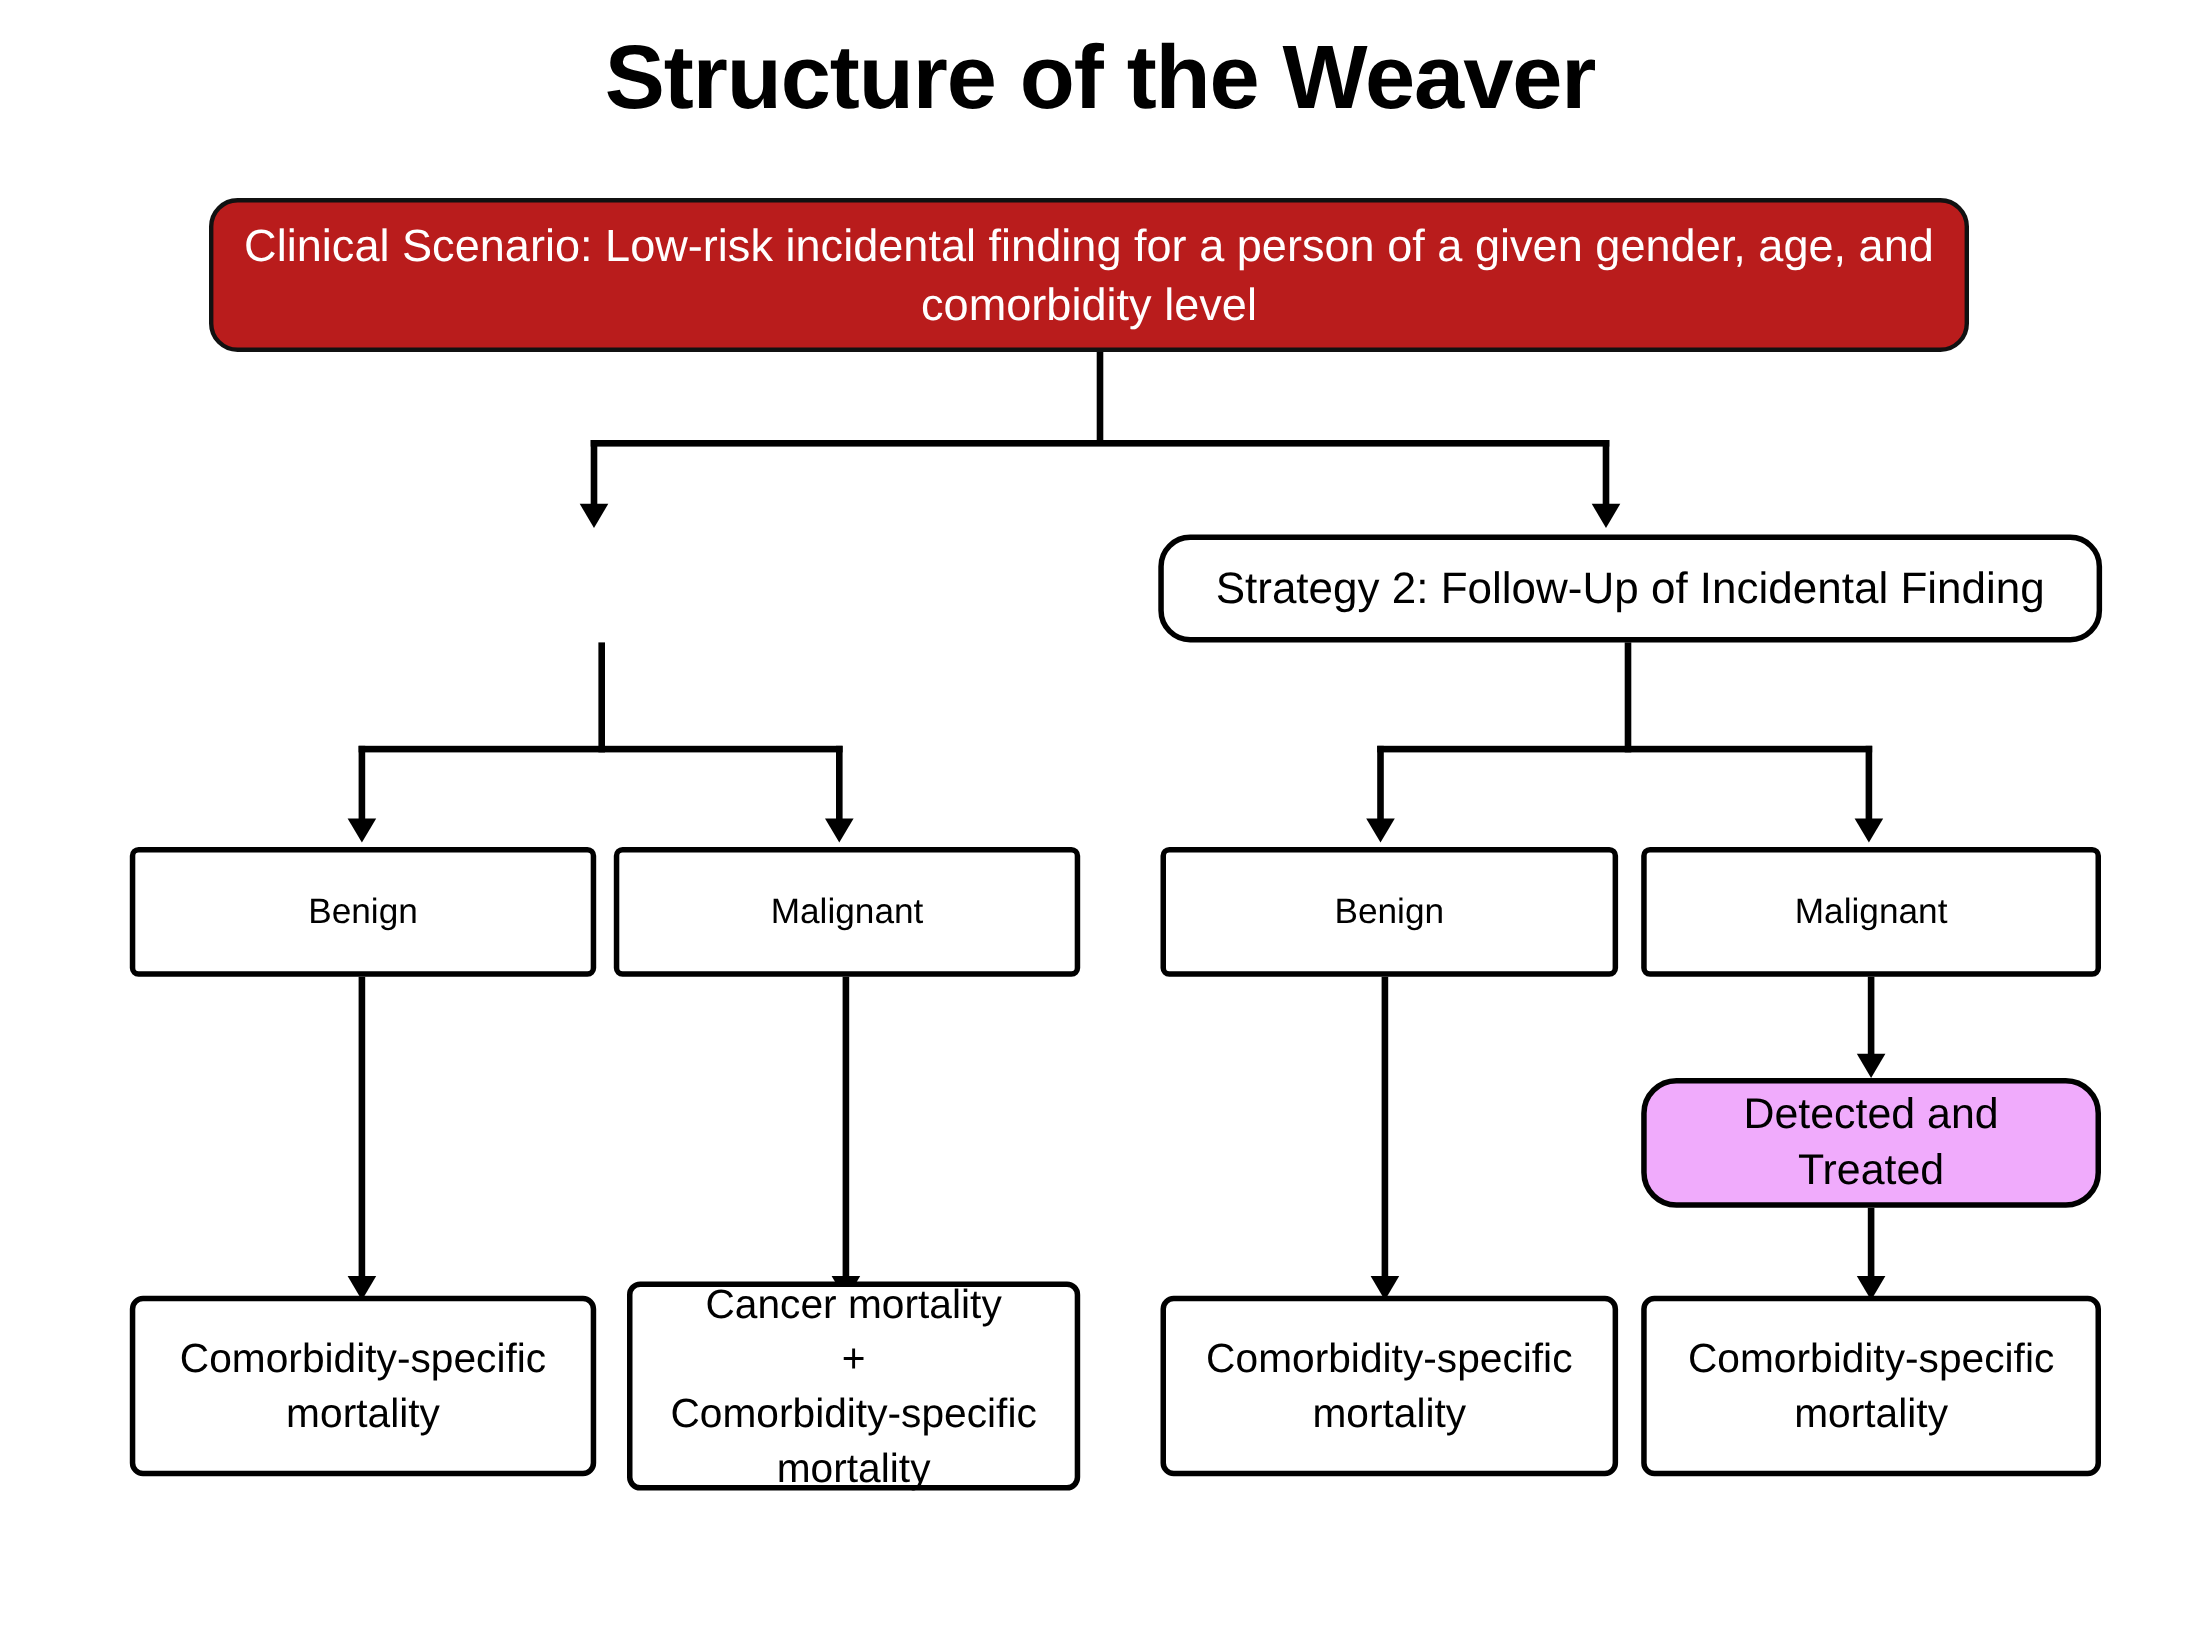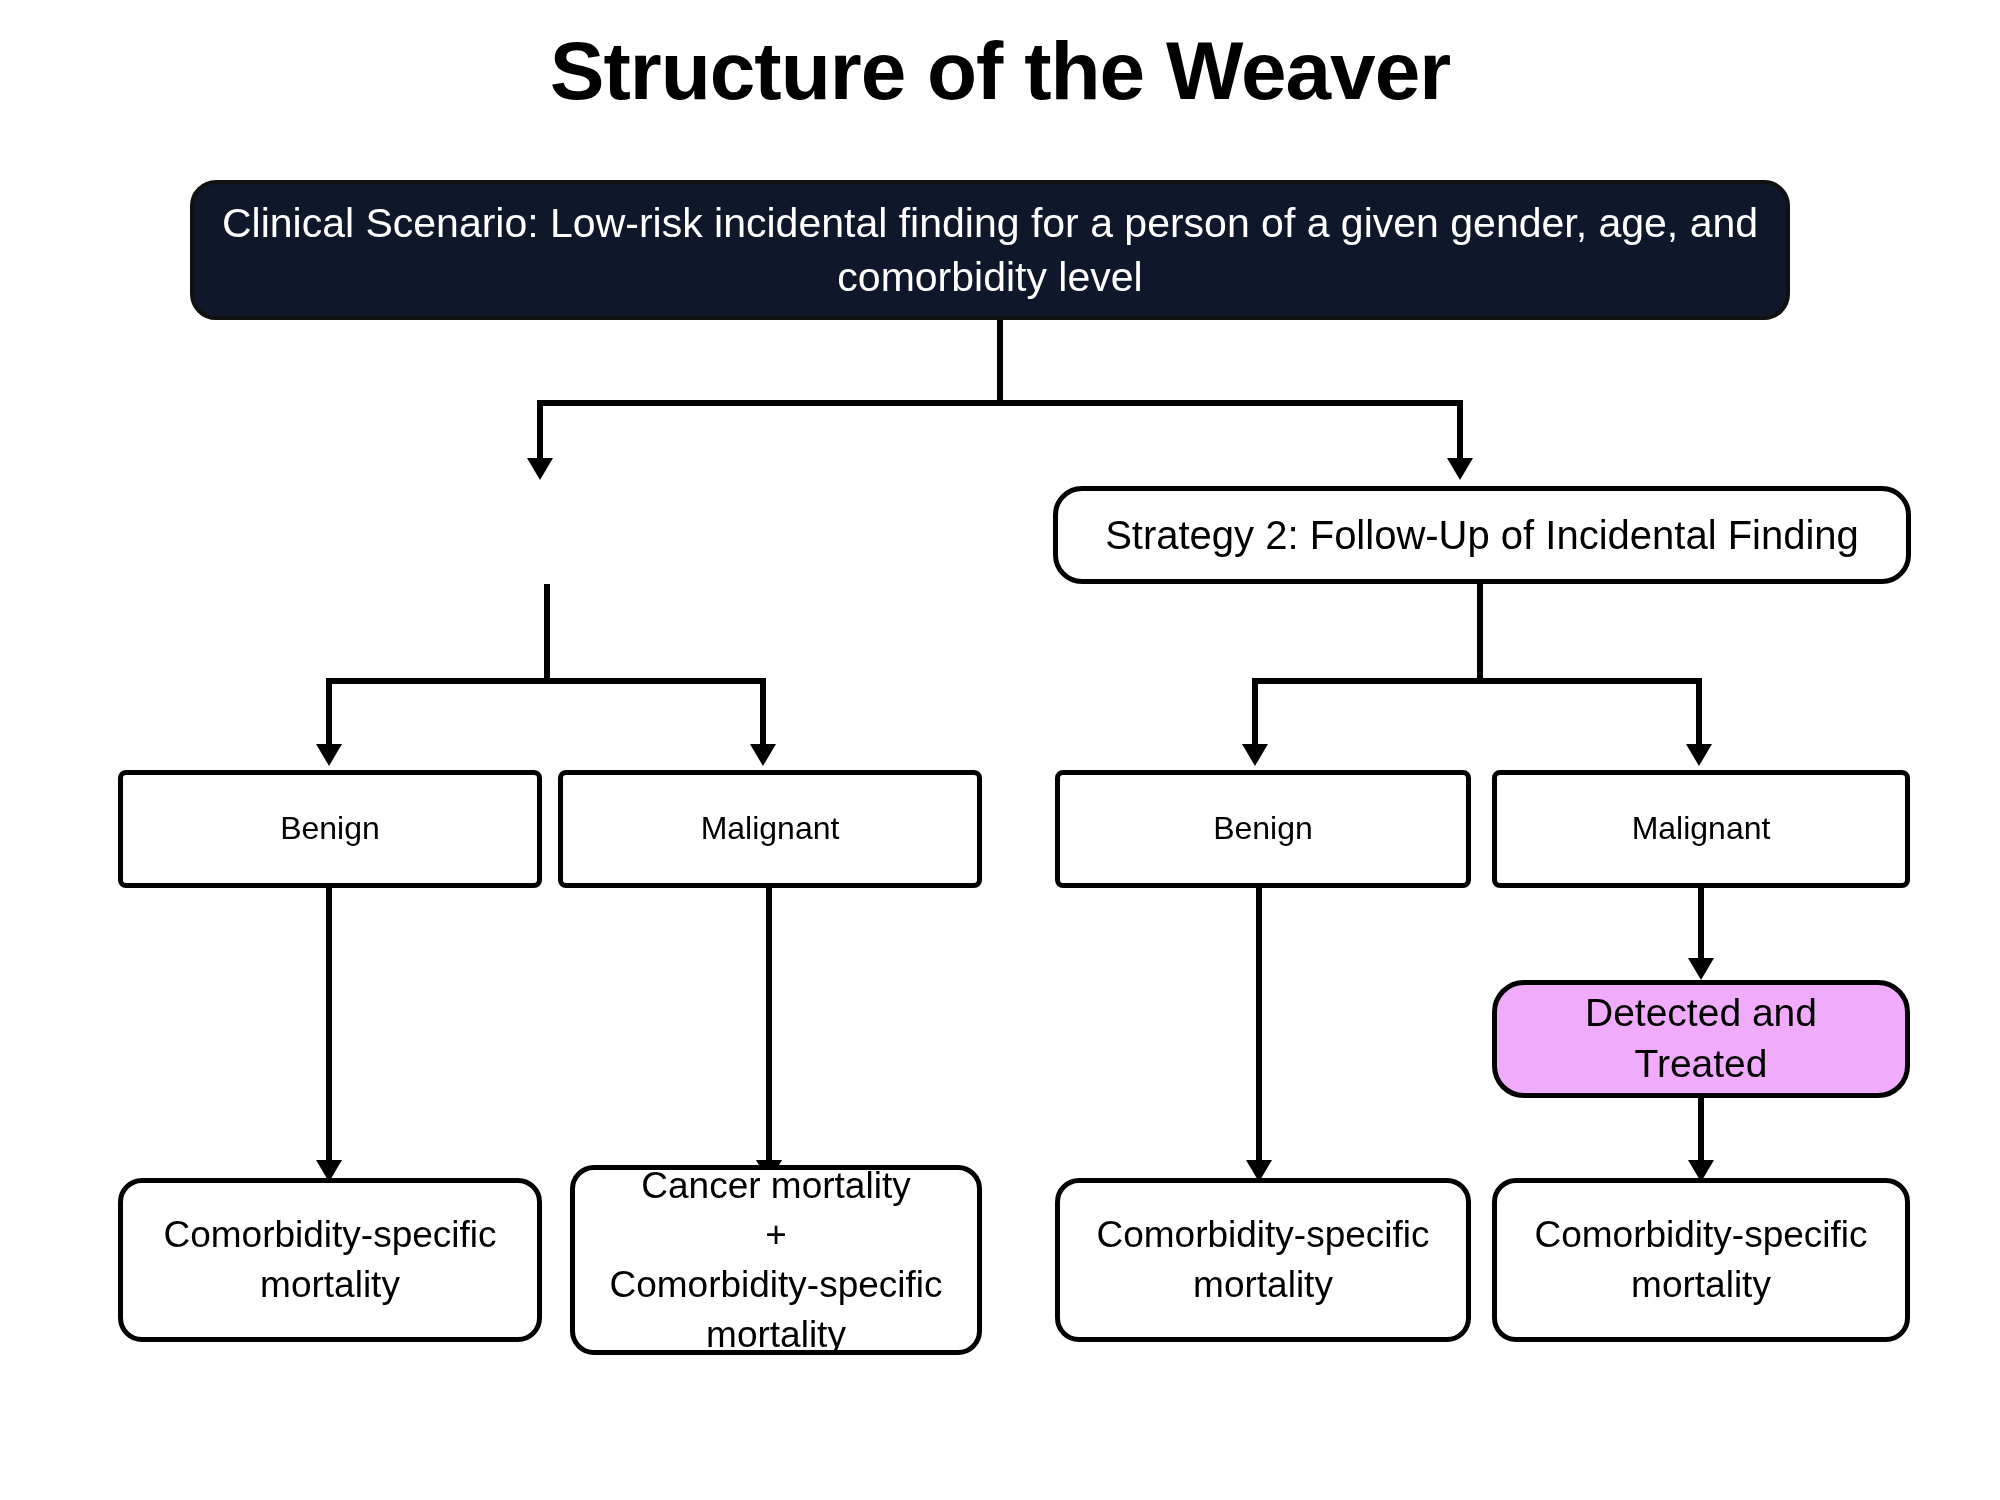--- a/index.html
+++ b/index.html
@@ -48,37 +48,37 @@
     line-height: 1.22;
     padding: 4px 10px;
   }
   .node .txt {
     display: block;
     width: 100%;
     white-space: pre-line;
   }
 
   .node.scenario {
-    background: #0f172a;
+    background: #b91c1c;
     color: #ffffff;
     border-color: #111111;
     border-width: 4px;
     border-radius: 26px;
     font-size: 41px;
     line-height: 1.32;
   }
   .node.strategy { font-size: 40px; border-radius: 24px; }
   .node.status   { font-size: 32px; border-radius: 8px; }
   .node.treated  {
     background: #f0abfc;
     font-size: 39px;
     border-radius: 32px;
     line-height: 1.30;
   }
-  .node.outcome  { font-size: 37px; border-radius: 24px; line-height: 1.34; justify-content: flex-end; }
+  .node.outcome  { font-size: 37px; border-radius: 12px; line-height: 1.34; justify-content: flex-end; }
 
   
   .edge {
     position: absolute;
     background: #000000;
   }
   .v-line { width: 6px; }
   .h-line { height: 6px; }
 
   .arrow-head {

